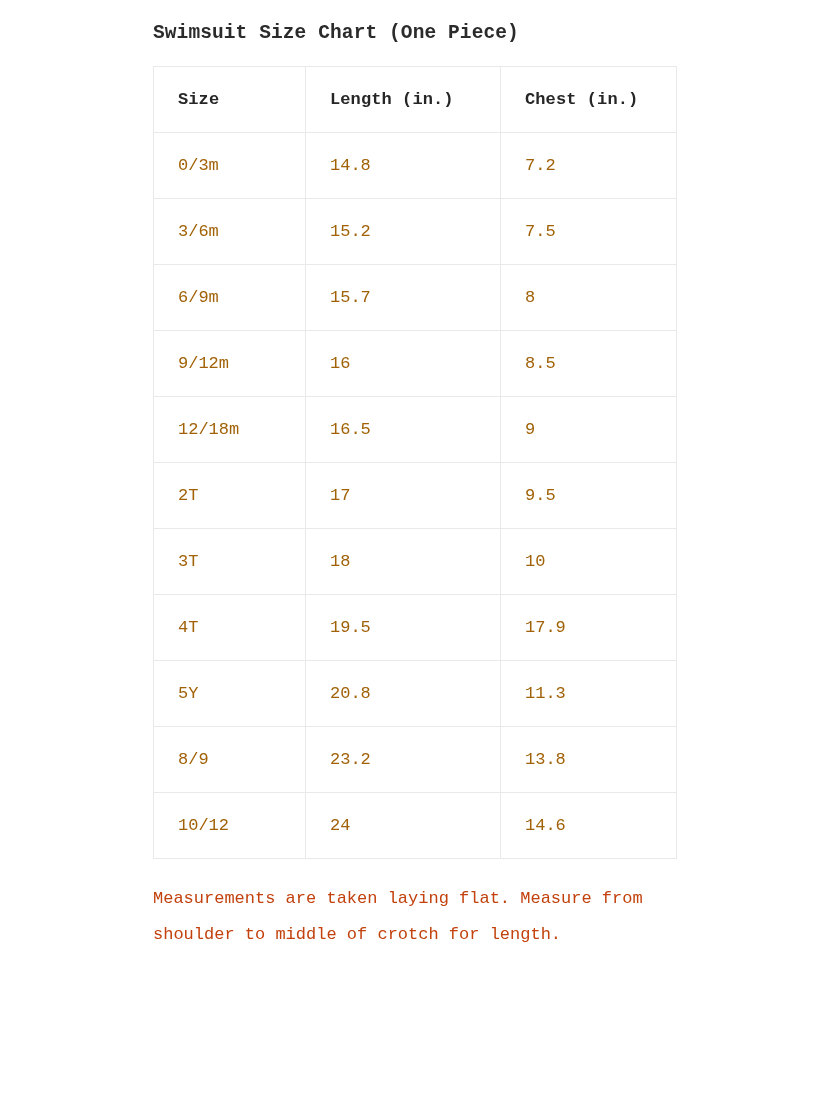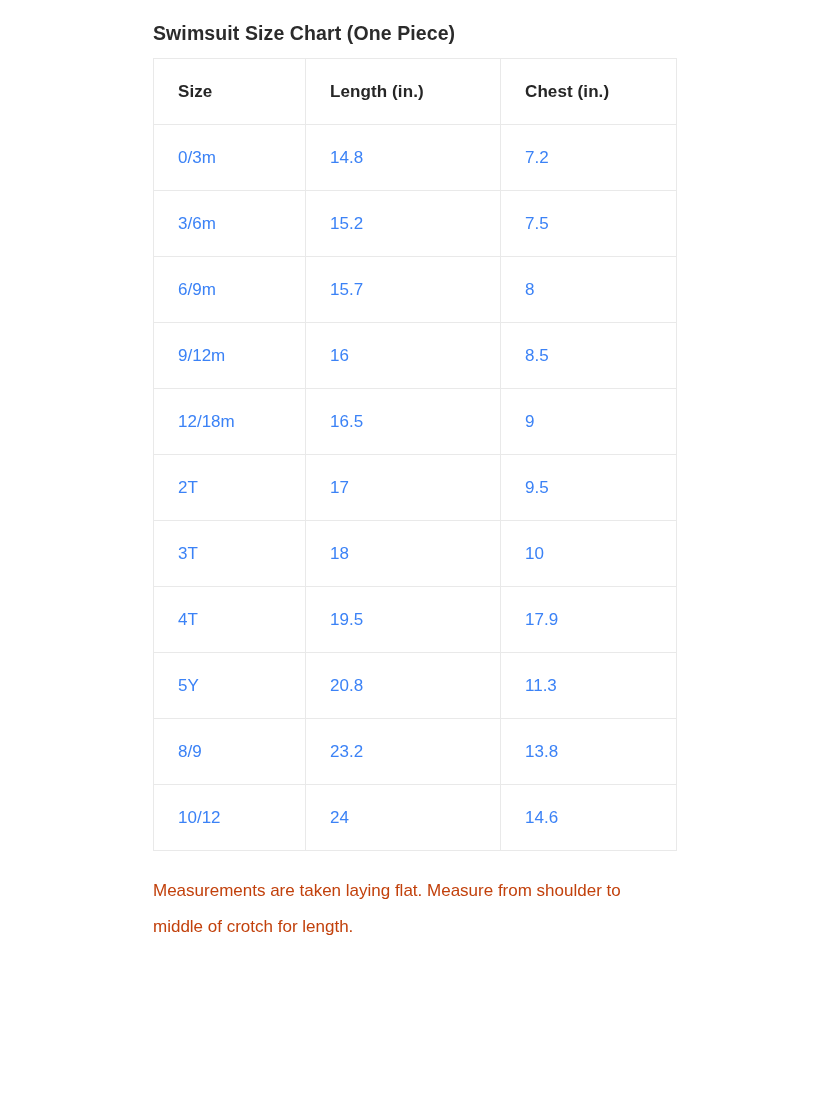--- a/index.html
+++ b/index.html
@@ -13,39 +13,40 @@
     overflow: hidden;
     font-family: "Liberation Sans", "DejaVu Sans", sans-serif;
     -webkit-font-smoothing: antialiased;
   }
   .page {
     position: relative;
     width: 828px;
     height: 1101px;
     background: #ffffff;
     box-sizing: border-box;
+    font-family: Liberation Mono, monospace;
   }
   .content {
     position: absolute;
     left: 153px;
     top: 0;
     width: 523px;
   }
   .chart-title {
     margin: 0;
     padding: 20px 0 0 0;
     font-size: 19.5px;
     font-weight: bold;
     color: #2b2b2b;
     letter-spacing: 0.1px;
     line-height: 1.35;
     white-space: nowrap;
   }
   .size-table {
-    margin-top: 12px;
+    margin-top: 20px;
     width: 523px;
     border-collapse: collapse;
     table-layout: fixed;
     background: #ffffff;
   }
   .size-table col.c-size   { width: 152px; }
   .size-table col.c-length { width: 195px; }
   .size-table col.c-chest  { width: 176px; }
 
   .size-table th,
@@ -59,21 +60,21 @@
     font-size: 17px;
     line-height: 1.3;
   }
   .size-table th {
     font-weight: bold;
     color: #262626;
     letter-spacing: 0.1px;
   }
   .size-table td {
     font-weight: normal;
-    color: #3b82f6;
+    color: #a16207;
   }
   .table-note {
     margin: 0;
     padding-top: 22px;
     width: 500px;
     font-size: 17px;
     line-height: 36px;
     color: #c2410c;
     font-weight: normal;
   }

